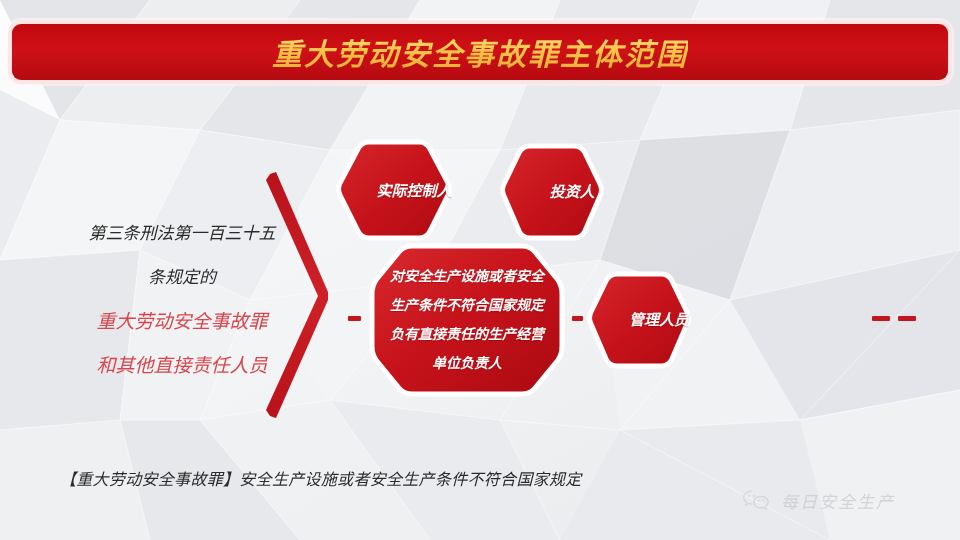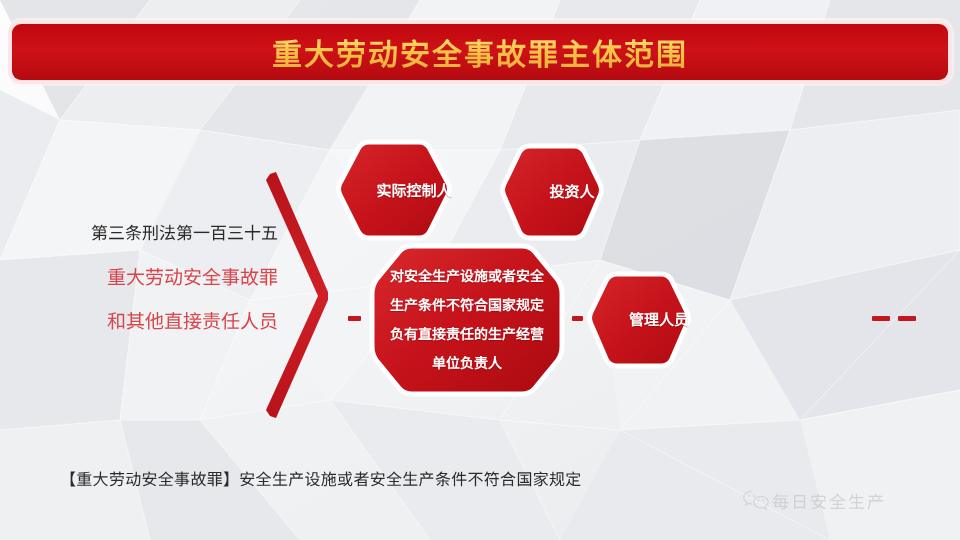--- a/index.html
+++ b/index.html
@@ -5,20 +5,21 @@
 <style>
   html,body{margin:0;padding:0;}
   body{
     width:960px;height:540px;overflow:hidden;
     font-family:"Liberation Sans","DejaVu Sans",sans-serif;
     background:#f2f3f5;
   }
   #slide{
     position:relative;width:960px;height:540px;overflow:hidden;
     background:linear-gradient(135deg,#fbfbfc 0%,#eef0f2 40%,#f6f7f8 70%,#e9ebee 100%);
+    font-style:italic;
   }
   
   .poly{position:absolute;left:0;top:0;width:960px;height:540px;}
   
   #title-bar{
     position:absolute;left:12px;top:24px;width:936px;height:56px;
     border-radius:9px;
     background:linear-gradient(180deg,#c0070e 0%,#cf1117 45%,#b40a10 100%);
     box-shadow:0 0 0 4px rgba(255,228,228,.92),0 0 0 6px rgba(255,250,250,.55),
                0 2px 5px rgba(120,0,0,.18);
@@ -27,22 +28,22 @@
   #title-text{
     font-size:30px;font-weight:bold;letter-spacing:2px;
     background:linear-gradient(180deg,#ffe98a 0%,#f6c64a 45%,#e9a832 100%);
     -webkit-background-clip:text;background-clip:text;color:transparent;
     -webkit-text-fill-color:transparent;
     text-shadow:none;
     white-space:nowrap;
   }
   
   #left-text{
-    position:absolute;left:38px;top:212px;width:240px;
-    text-align:right;line-height:44px;
+    position:absolute;left:62px;top:212px;width:240px;
+    text-align:center;line-height:44px;
   }
   #left-text .ln{display:block;font-size:17px;white-space:nowrap;}
   #left-text .dark{color:#2a2a2a;}
   #left-text .red{color:#d6464b;font-size:19px;}
   
   #chevron{position:absolute;left:262px;top:170px;width:80px;height:250px;}
   
   .dash{position:absolute;height:5px;background:#c2181d;border-radius:1px;}
   
   .shape{position:absolute;display:flex;align-items:center;justify-content:center;}
@@ -64,21 +65,21 @@
     font-size:14px;line-height:29px;width:160px;font-weight:bold;
   }
   #box-others .lbl{width:154px;line-height:28px;}
   
   #caption{
     position:absolute;left:60px;top:466px;font-size:16px;color:#2b2b2b;
     white-space:nowrap;letter-spacing:.3px;
   }
   
   #watermark{
-    position:absolute;left:742px;top:488px;display:flex;align-items:center;
+    position:absolute;left:742px;top:488px;display:flex;align-items:center;gap:9px;
     opacity:.55;
   }
   #watermark .wm-text{font-size:17px;color:#b9bcc1;letter-spacing:2px;white-space:nowrap;}
 </style>
 </head>
 <body>
 
 <div id="slide">
 
   <svg class="poly" viewBox="0 0 960 540" preserveAspectRatio="none">
@@ -129,20 +130,21 @@
       <polyline points="960,110 960,250 800,420 960,390"></polyline>
     </g>
   </svg>
 
   <div id="title-bar">
     <span id="title-text">重大劳动安全事故罪主体范围</span>
   </div>
 
   <div id="left-text">
     <span class="ln dark">第三条刑法第一百三十五</span>
+    <span class="ln dark">条规定的</span>
     <span class="ln red">重大劳动安全事故罪</span>
     <span class="ln red">和其他直接责任人员</span>
   </div>
 
   <svg id="chevron" viewBox="0 0 80 250">
     <defs>
       <linearGradient id="chevGrad" x1="0" y1="0" x2="0" y2="1">
         <stop offset="0%" stop-color="#b8121a"></stop>
         <stop offset="50%" stop-color="#cf2027"></stop>
         <stop offset="100%" stop-color="#b8121a"></stop>

